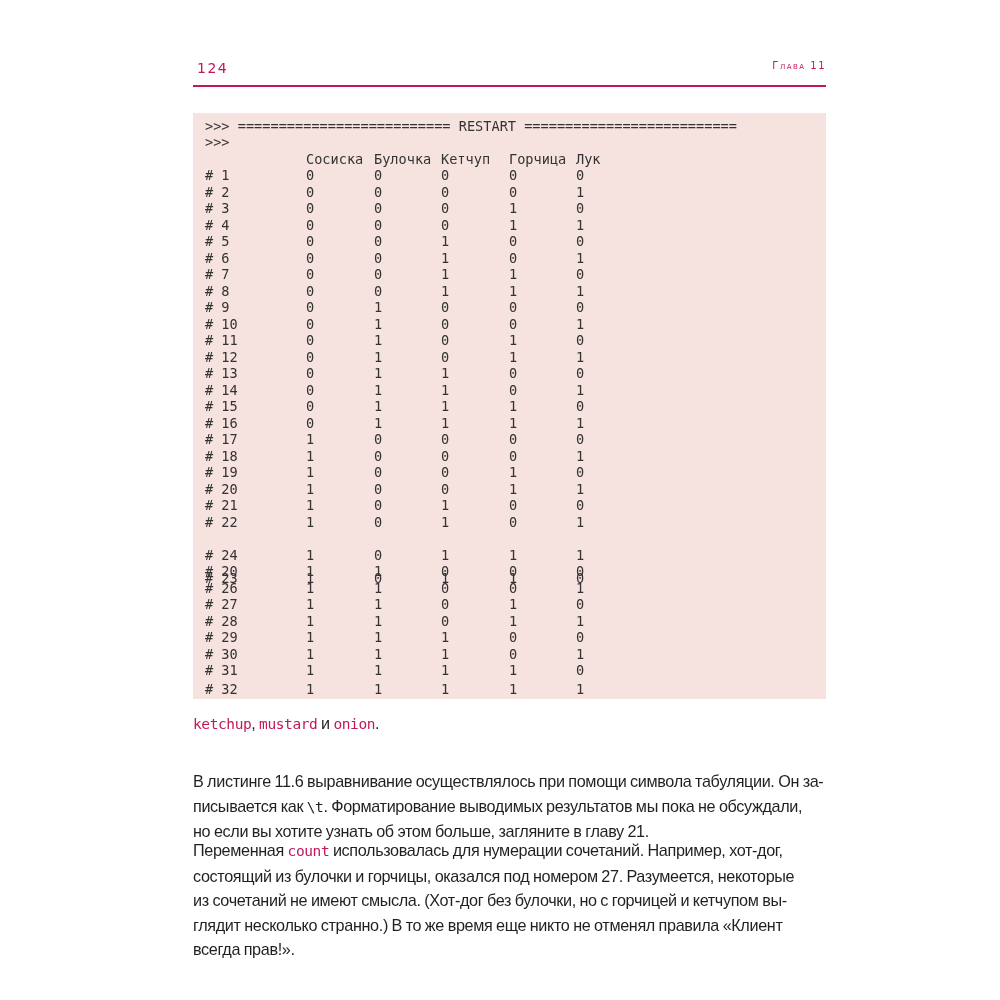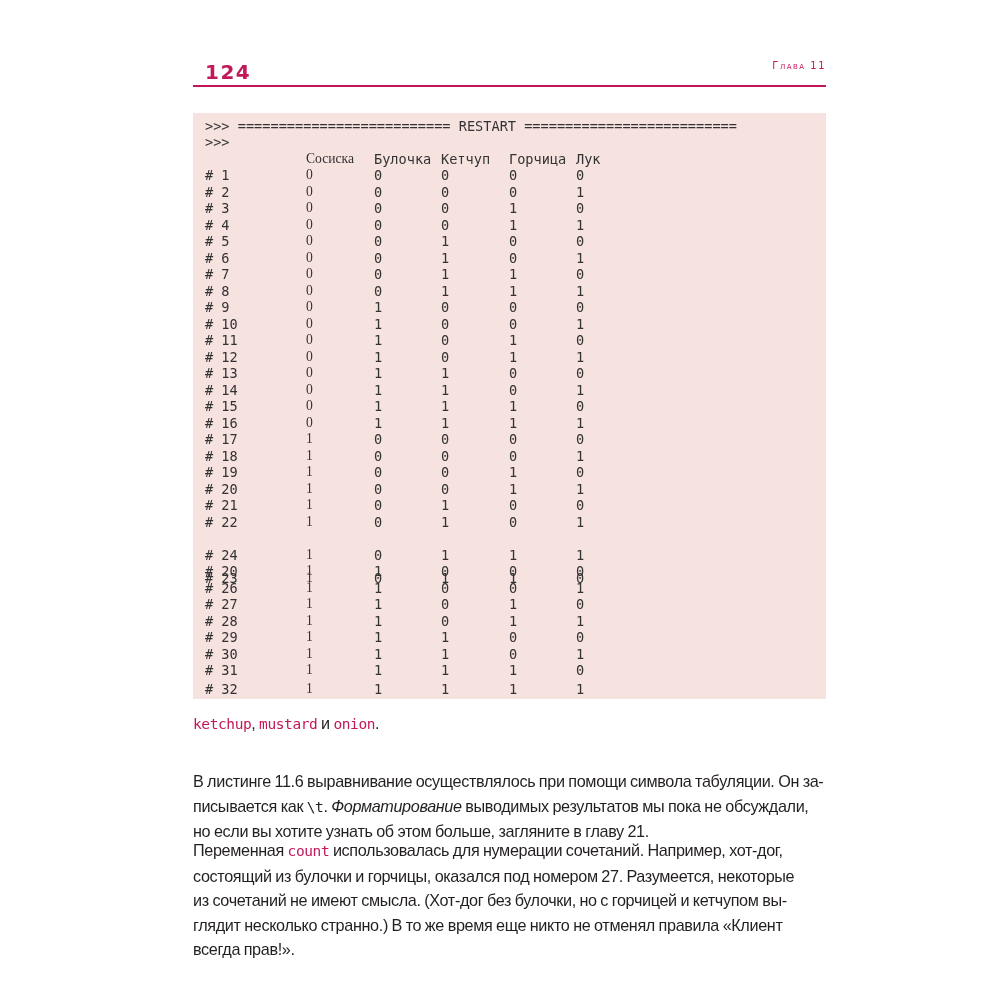--- a/index.html
+++ b/index.html
@@ -1,46 +1,46 @@
 <!DOCTYPE html>
 <html><head>
 <meta charset="utf-8">
 <style>
   html, body { margin:0; padding:0; background:#ffffff; }
   body { width:1000px; height:1000px; position:relative; overflow:hidden;
          font-family:"Liberation Sans", sans-serif; color:#231f20; }
   .running-head { position:absolute; left:193px; top:60px; width:633px; height:20px; }
-  .page-num { position:absolute; left:12px; top:0; font-family:"DejaVu Sans", sans-serif;
-              font-weight:bold; font-size:20px; letter-spacing:1.5px; color:#c2185b; }
+  .page-num { position:absolute; left:4px; top:0; font-family:"DejaVu Sans", sans-serif;
+              font-weight:normal; font-size:14px; letter-spacing:1.5px; color:#c2185b; }
   .chapter { position:absolute; right:0; top:0; font-family:"DejaVu Sans", sans-serif;
              font-size:10px; letter-spacing:1.5px; color:#c2185b; font-variant:small-caps; }
   .rule { position:absolute; left:193px; top:85px; width:633px; height:2px; background:#c2185b; }
 
   .code-box { position:absolute; left:193px; top:113px; width:633px; height:586px;
               background:#f6e2df; }
   .code-line { position:absolute; left:12px; white-space:pre;
                font-family:"DejaVu Sans Mono", monospace; font-size:13.6px; line-height:16px;
                color:#333; }
   .code-row { position:absolute; left:0; width:100%; height:16px;
               font-family:"DejaVu Sans Mono", monospace; font-size:13.6px; line-height:16px; color:#333; }
   .code-row span { position:absolute; top:0; white-space:pre; }
   .c0 { left:12px; }
-  .c1 { left:113px;font-family:Liberation Serif, serif; }
+  .c1 { left:113px; }
   .c2 { left:181px; }
   .c3 { left:248px; }
   .c4 { left:316px; }
   .c5 { left:383px; }
 
   .para { position:absolute; left:193px; width:640px;
           font-family:"Liberation Sans", sans-serif; font-size:16.2px; line-height:24.6px;
           color:#231f20; letter-spacing:-0.35px; word-spacing:-0.5px; }
   .para .line { display:block; white-space:nowrap; }
   .code { font-family:"DejaVu Sans Mono", monospace; font-size:14.5px; color:#c2185b; letter-spacing:-0.4px; }
   .code.plain { color:#231f20; }
-  .ital { font-style:italic; }
+  .ital { }
 </style>
 </head>
 <body>
 
 <div class="running-head">
   <span class="page-num">124</span>
   <span class="chapter">Глава 11</span>
 </div>
 <div class="rule"></div>
 

